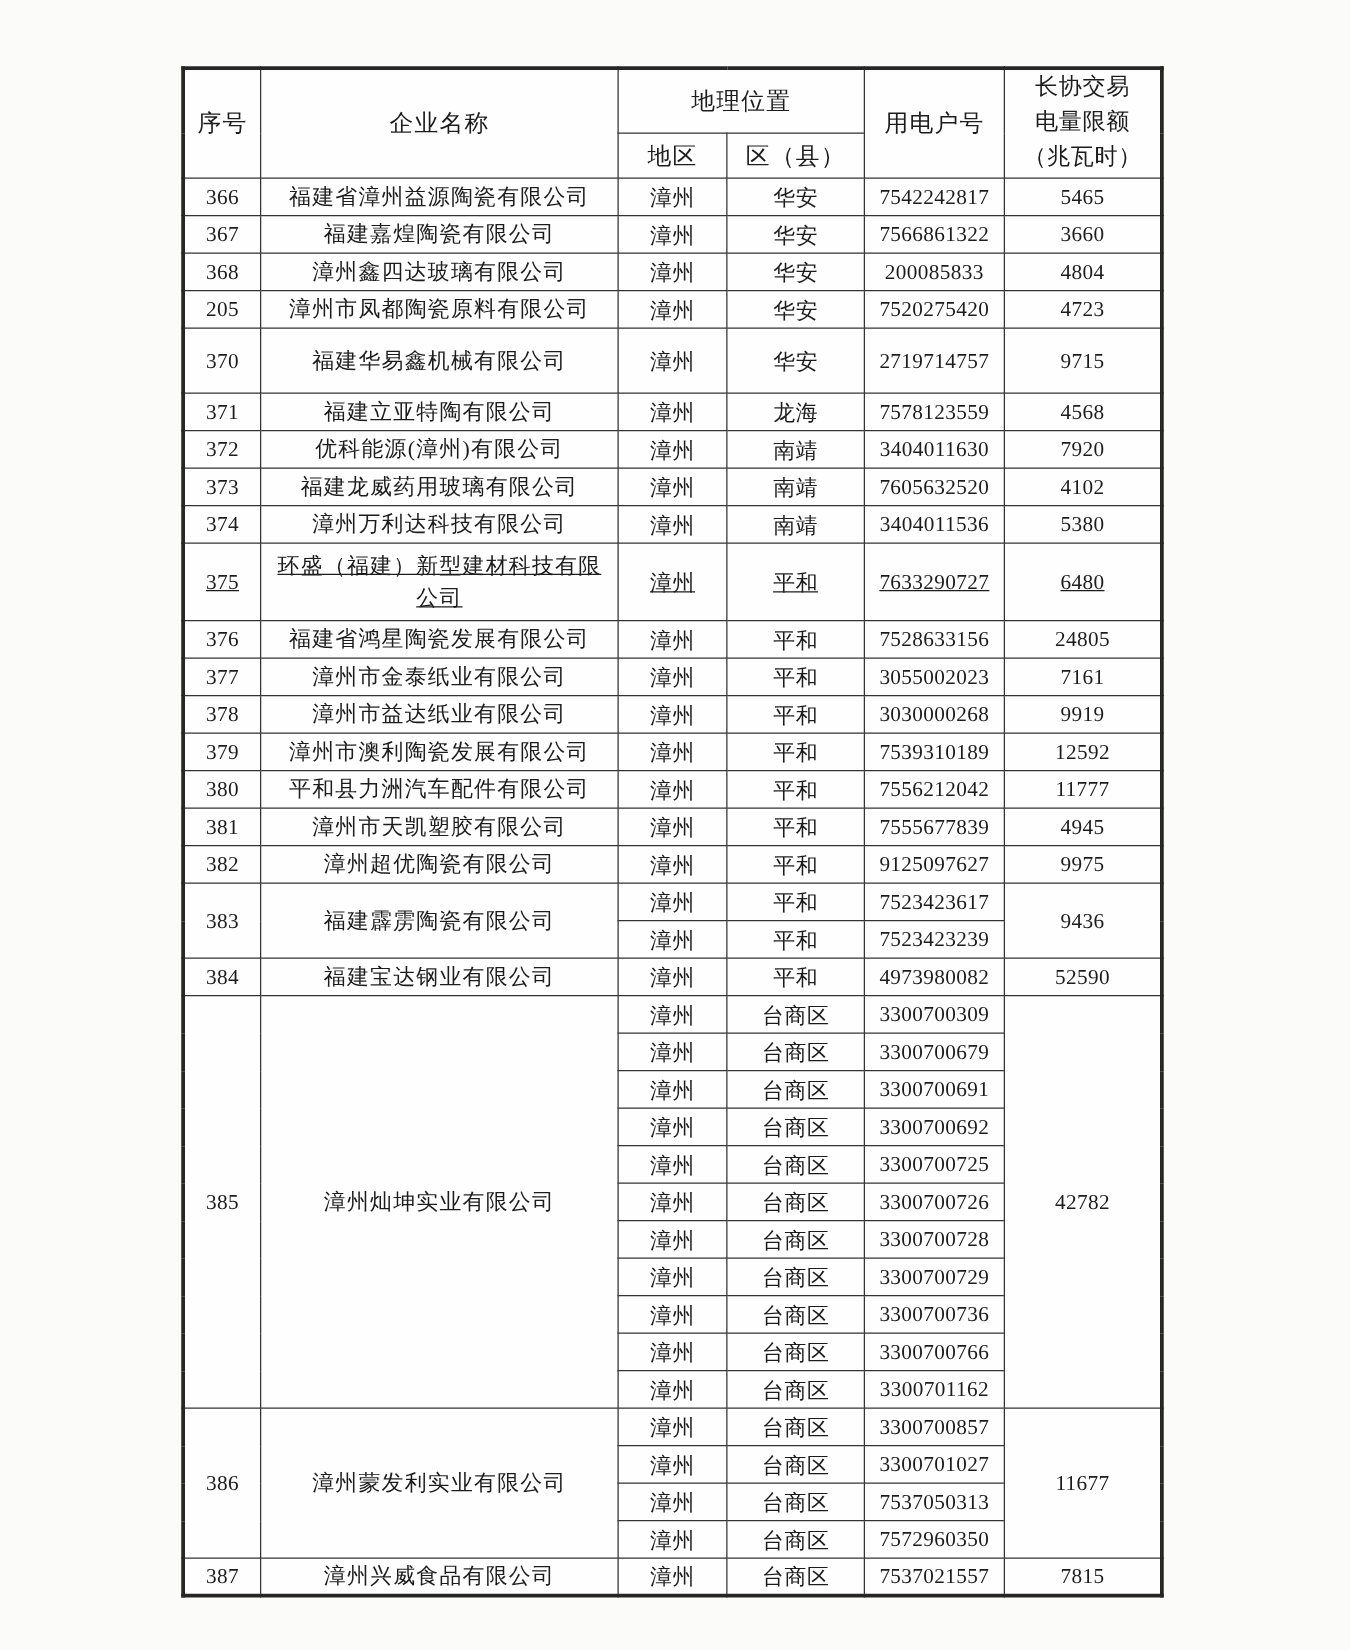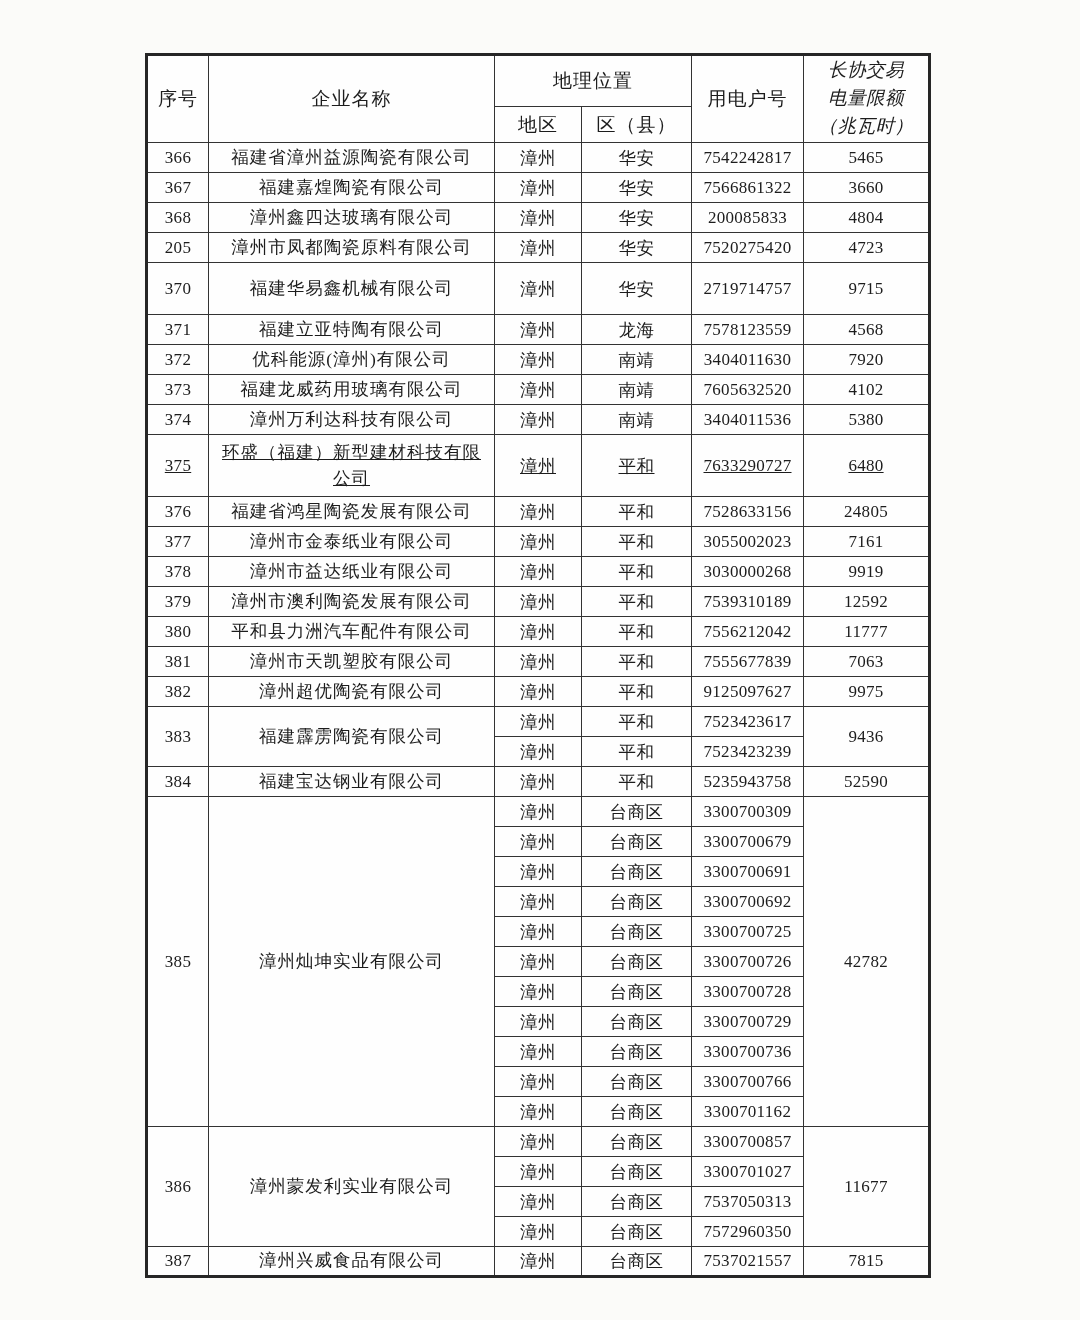--- a/index.html
+++ b/index.html
@@ -40,21 +40,21 @@
   thead tr.h2 { height: 36px; }
   thead th {
     font-size: 19px;
     letter-spacing: 1px;
   }
   th.quota-head {
     font-size: 18.5px;
     line-height: 1.5;
     letter-spacing: 0.5px;
   }
-  th.quota-head span { display: block; font-style: italic; }
+  th.quota-head span { display: block; }
   tbody tr { height: 30px; }
   tbody td {
     font-size: 17.5px;
     letter-spacing: 0.5px;
   }
   tbody td[data-name="company-cell"] {
     letter-spacing: 1px;
     line-height: 1.45;
     margin-top: 32px;
   }
@@ -215,21 +215,21 @@
           <td data-name="district-cell">平和</td>
           <td data-name="user-no-cell">7556212042</td>
           <td data-name="quota-cell">11777</td>
         </tr>
         <tr data-name="table-row">
           <td data-name="serial-cell">381</td>
           <td data-name="company-cell">漳州市天凯塑胶有限公司</td>
           <td data-name="region-cell">漳州</td>
           <td data-name="district-cell">平和</td>
           <td data-name="user-no-cell">7555677839</td>
-          <td data-name="quota-cell">7063</td>
+          <td data-name="quota-cell">4945</td>
         </tr>
         <tr data-name="table-row">
           <td data-name="serial-cell">382</td>
           <td data-name="company-cell">漳州超优陶瓷有限公司</td>
           <td data-name="region-cell">漳州</td>
           <td data-name="district-cell">平和</td>
           <td data-name="user-no-cell">9125097627</td>
           <td data-name="quota-cell">9975</td>
         </tr>
         <tr data-name="table-row">
@@ -243,21 +243,21 @@
         <tr data-name="table-row">
           <td data-name="region-cell">漳州</td>
           <td data-name="district-cell">平和</td>
           <td data-name="user-no-cell">7523423239</td>
         </tr>
         <tr data-name="table-row">
           <td data-name="serial-cell">384</td>
           <td data-name="company-cell">福建宝达钢业有限公司</td>
           <td data-name="region-cell">漳州</td>
           <td data-name="district-cell">平和</td>
-          <td data-name="user-no-cell">5235943758</td>
+          <td data-name="user-no-cell">4973980082</td>
           <td data-name="quota-cell">52590</td>
         </tr>
         <tr data-name="table-row">
           <td data-name="serial-cell" rowspan="11">385</td>
           <td data-name="company-cell" rowspan="11">漳州灿坤实业有限公司</td>
           <td data-name="region-cell">漳州</td>
           <td data-name="district-cell">台商区</td>
           <td data-name="user-no-cell">3300700309</td>
           <td data-name="quota-cell" rowspan="11">42782</td>
         </tr>

